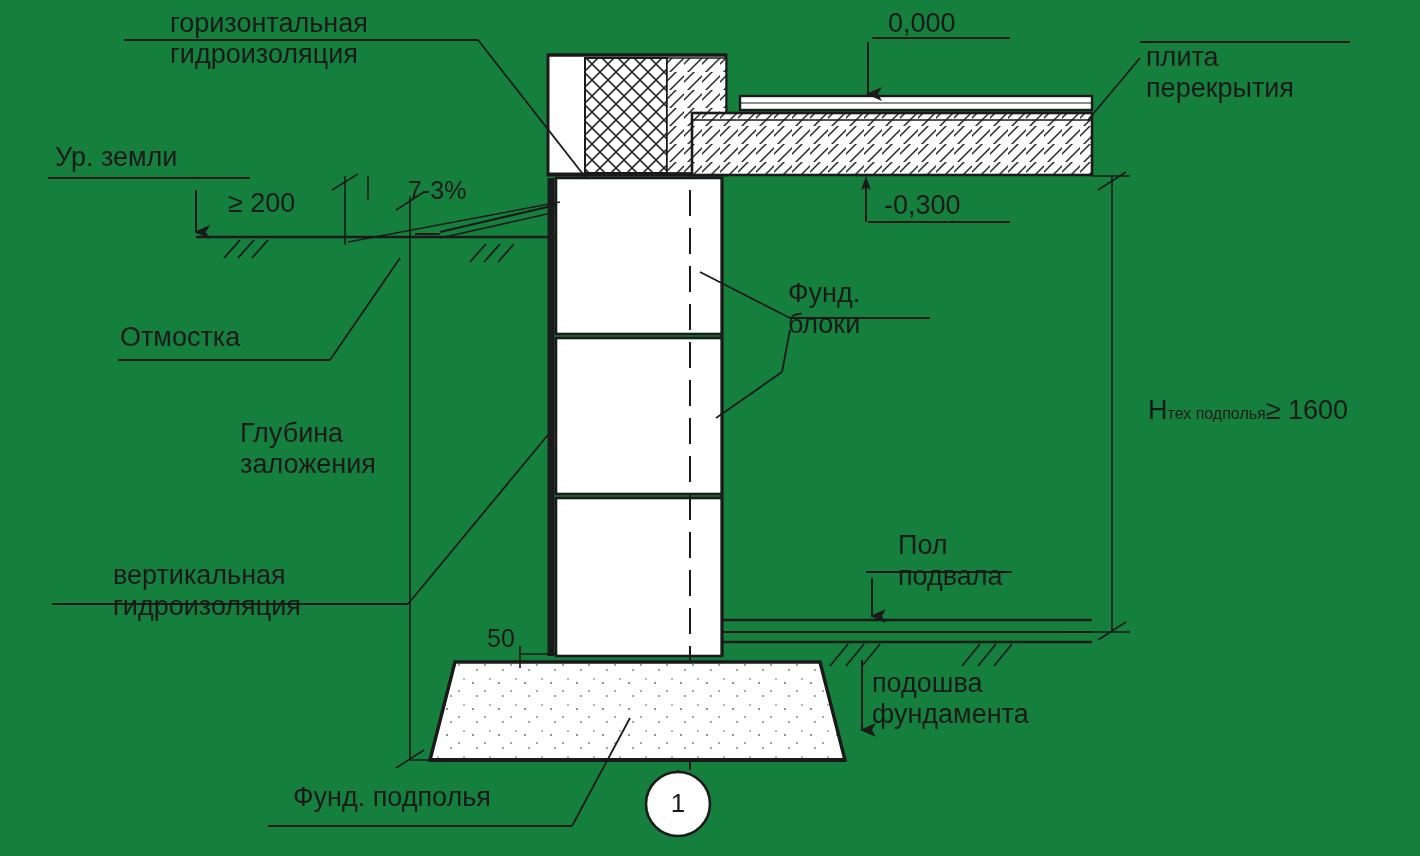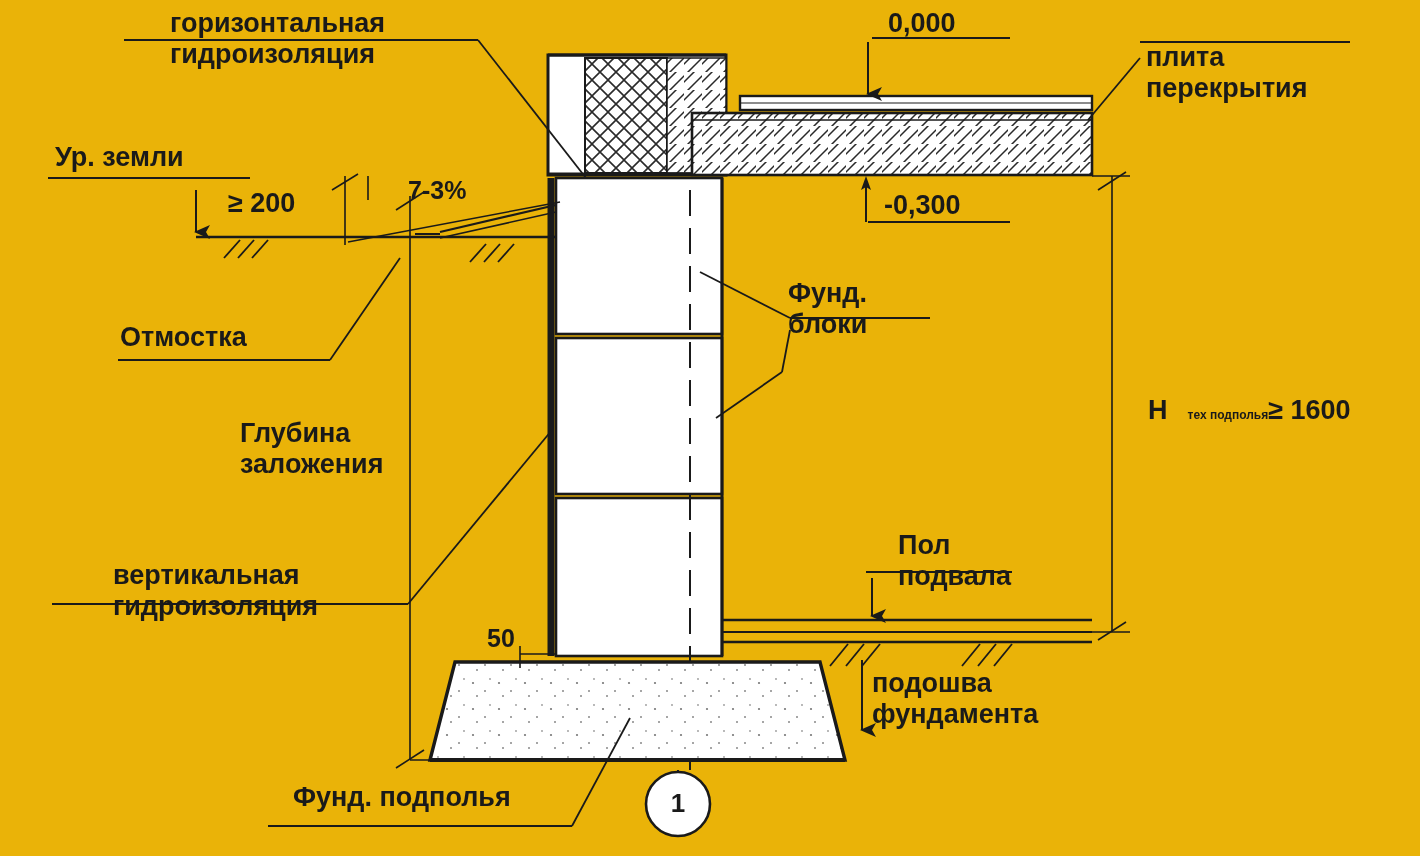--- a/index.html
+++ b/index.html
@@ -4,43 +4,42 @@
 <style>
   html, body {
     margin: 0;
     padding: 0;
     background: #ffffff;
   }
   #canvas {
     position: relative;
     width: 1420px;
     height: 856px;
-    background: #eab308;
+    background: #15803d;
     overflow: hidden;
     font-family: "Liberation Sans", sans-serif;
-    font-weight: bold;
   }
   #drawing {
     position: absolute;
     left: 0;
     top: 0;
     width: 1420px;
     height: 856px;
   }
   .lbl {
     position: absolute;
     color: #1a1a1a;
     white-space: pre;
     line-height: 1.15;
     font-family: "Liberation Sans", sans-serif;
   }
   .lbl.big   { font-size: 27px; }
   .lbl.mid   { font-size: 25px; }
   .sub { font-size: 15px; }
-  .sub2 { font-size: 12px; margin-left: 20px; }
+  .sub2 { font-size: 16px; }
   .marknum {
     position: absolute;
     font-size: 26px;
     color: #1a1a1a;
     text-align: center;
     width: 60px;
   }
 </style>
 </head>
 <body>

